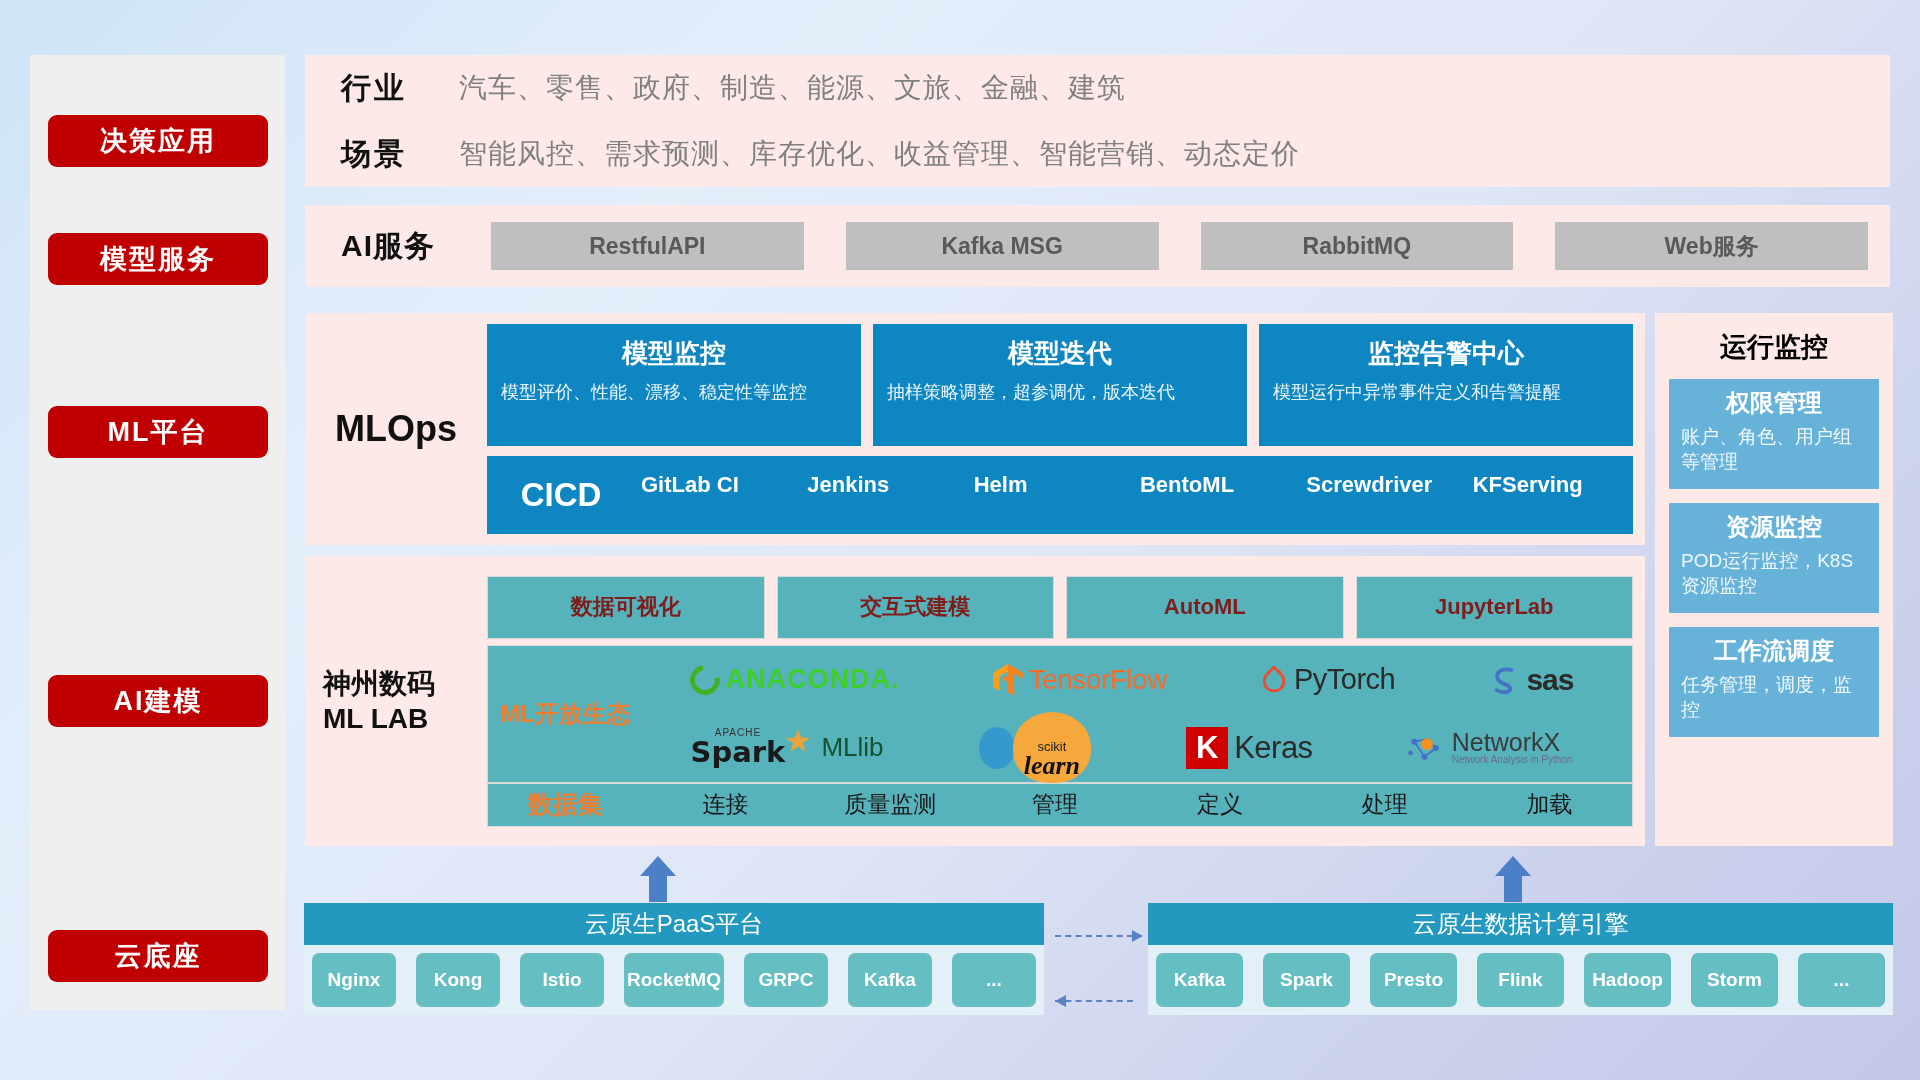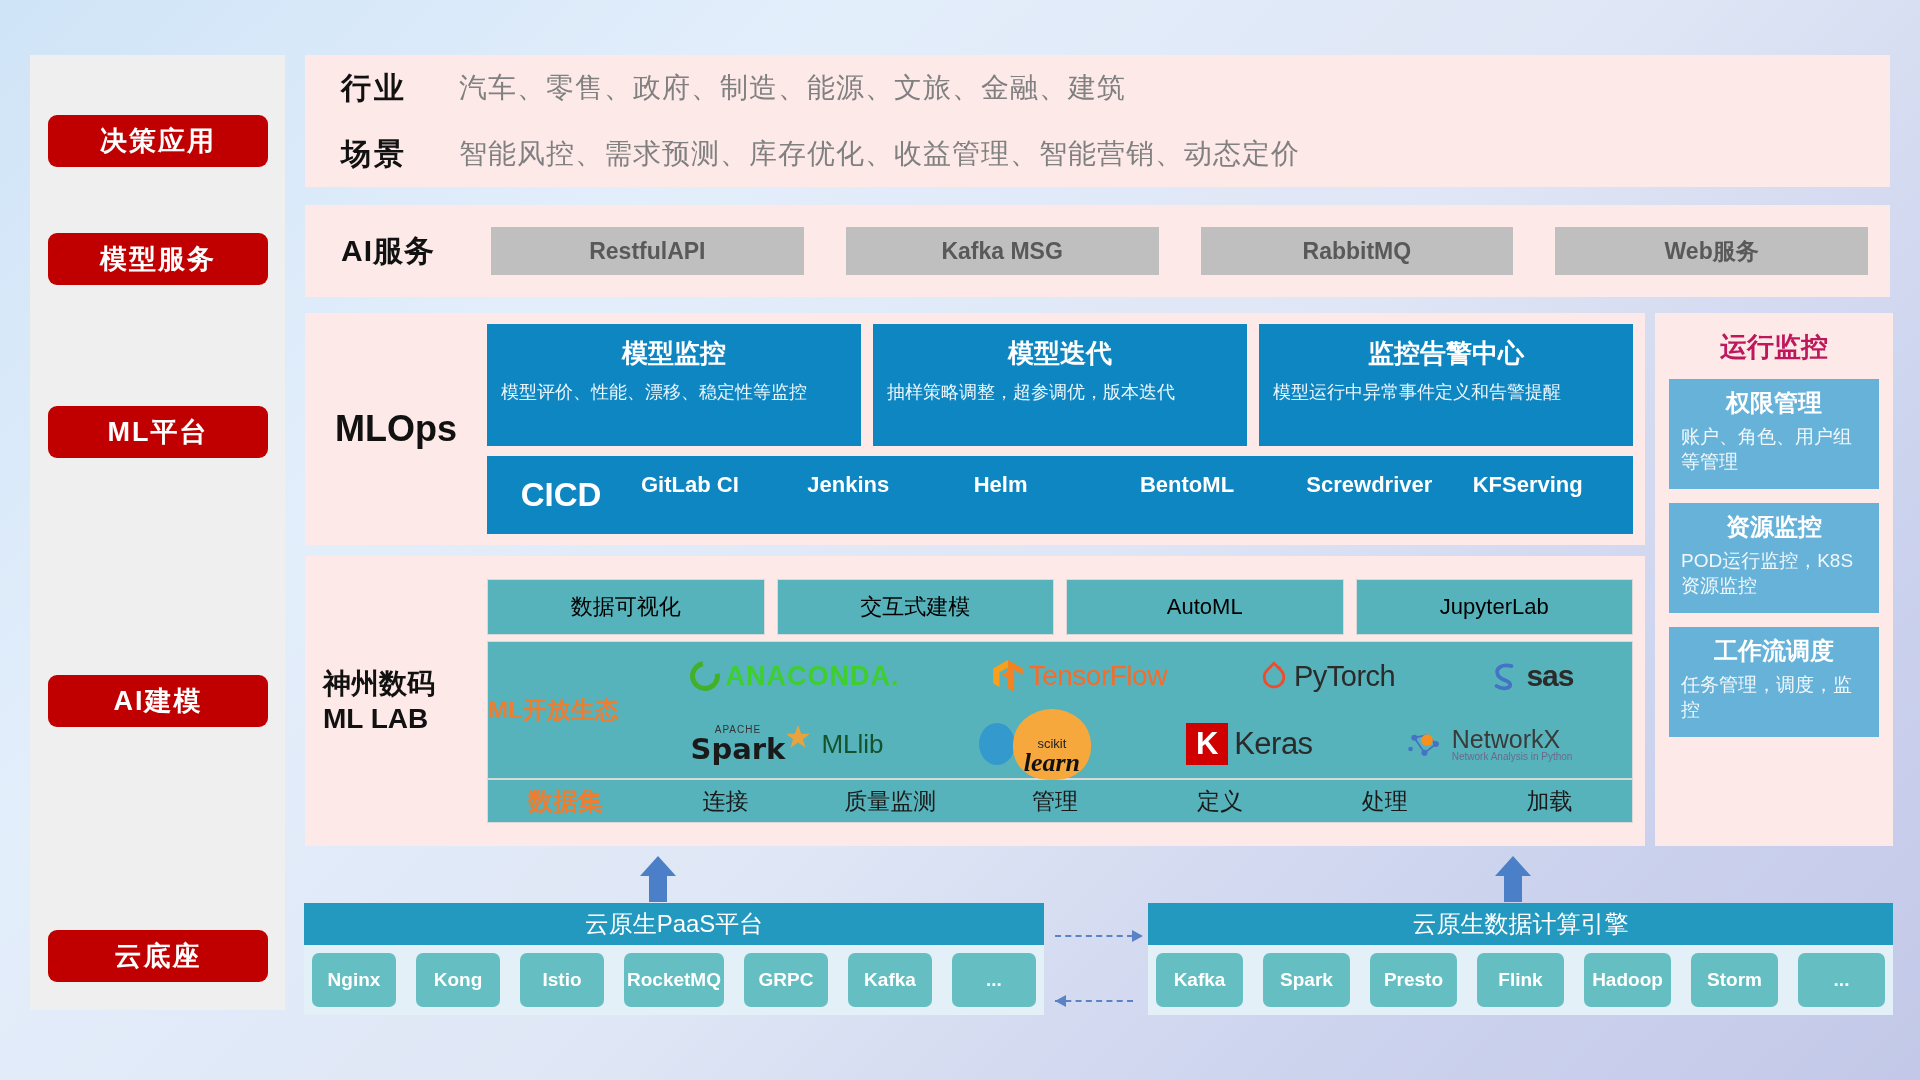--- a/index.html
+++ b/index.html
@@ -41,21 +41,21 @@
   
   #band-app { left: 305px; top: 55px; width: 1585px; height: 132px; }
   .app-row { display: flex; align-items: center; height: 66px; padding-left: 36px; }
   .app-key {
     width: 118px; flex: 0 0 118px;
     font-size: 30px; font-weight: bold; color: #111; letter-spacing: 3px;
   }
   .app-val { font-size: 28px; color: #808080; letter-spacing: 1px; white-space: nowrap; }
 
   
-  #band-svc { left: 305px; top: 205px; width: 1585px; height: 92px;
+  #band-svc { left: 305px; top: 205px; width: 1585px; height: 82px;
     display: flex; align-items: center; padding-left: 36px; }
   #band-svc .band-label { font-size: 30px; width: 150px; flex: 0 0 150px; letter-spacing: 1px; }
   .svc-list { display: flex; gap: 42px; flex: 1; padding-right: 22px; }
   .svc-chip {
     flex: 1; height: 48px; background: #bfbfbf; color: #595959;
     font-size: 23px; font-weight: bold;
     display: flex; align-items: center; justify-content: center;
   }
 
   
@@ -85,47 +85,47 @@
   
   #band-model { left: 305px; top: 556px; width: 1340px; height: 290px;
     display: flex; align-items: center; }
   #band-model .band-label {
     width: 182px; flex: 0 0 182px; font-size: 28px; line-height: 1.25;
     flex-direction: column; justify-content: center; align-items: flex-start; padding-left: 18px;
   }
   .model-col { flex: 1; padding-right: 12px; }
   .tools-row { display: flex; gap: 12px; }
   .tool-chip {
-    flex: 1; height: 56px; background: #57b3bb; border: 1px solid #d9d9d9;
-    color: #000000; font-size: 22px; font-weight: normal;
+    flex: 1; height: 63px; background: #57b3bb; border: 1px solid #d9d9d9;
+    color: #7f1d1d; font-size: 22px; font-weight: bold;
     display: flex; align-items: center; justify-content: center;
   }
   .eco-box {
     margin-top: 6px; background: #57b3bb; border: 1px solid #d9d9d9;
     height: 138px; display: flex; align-items: center;
   }
-  .eco-label { width: 155px; flex: 0 0 155px; color: #ed7d31; font-size: 24px; font-weight: bold; text-align: left; }
+  .eco-label { width: 155px; flex: 0 0 155px; color: #ed7d31; font-size: 24px; font-weight: bold; text-align: center; }
   .eco-logos { flex: 1; display: flex; flex-direction: column; justify-content: center; gap: 2px; padding-right: 12px; }
   .eco-line { display: flex; align-items: center; justify-content: space-around; height: 66px; }
   .logo { display: flex; align-items: center; gap: 6px; }
   .logo-txt { font-size: 27px; font-weight: 400; color: #2b2b2b; letter-spacing: -0.5px; }
 
   .ds-bar {
     margin-top: 0; background: #57b3bb; border: 1px solid #d9d9d9;
     height: 44px; display: flex; align-items: center;
   }
   .ds-title { width: 155px; flex: 0 0 155px; color: #ed7d31; font-size: 25px; font-weight: bold; text-align: center; }
   .ds-item { flex: 1; text-align: center; font-size: 23px; color: #1a1a1a; }
 
   
   #band-monitor {
     position: absolute; left: 1655px; top: 313px; width: 238px; height: 533px;
     background: #fdeae8; padding: 10px 14px;
   }
-  #band-monitor .mon-title { text-align: center; font-size: 27px; font-weight: bold; color: #be185d; margin: 6px 0 14px 0; }
+  #band-monitor .mon-title { text-align: center; font-size: 27px; font-weight: bold; color: #000000; margin: 6px 0 14px 0; }
   .mon-card { background: #67b2d8; color: #fff; padding: 8px 12px 12px 12px; margin-bottom: 14px; min-height: 110px; }
   .mon-card h4 { font-size: 24px; text-align: center; font-weight: bold; margin-bottom: 6px; }
   .mon-card p { font-size: 19px; line-height: 1.3; color: #f0f8fc; font-weight: normal; }
 
   
   .cloud-group { position: absolute; }
   #cloud-left { left: 304px; top: 903px; width: 740px; }
   #cloud-right { left: 1148px; top: 903px; width: 745px; }
   .cloud-head {
     height: 42px; background: #2499bf; color: #fff;

